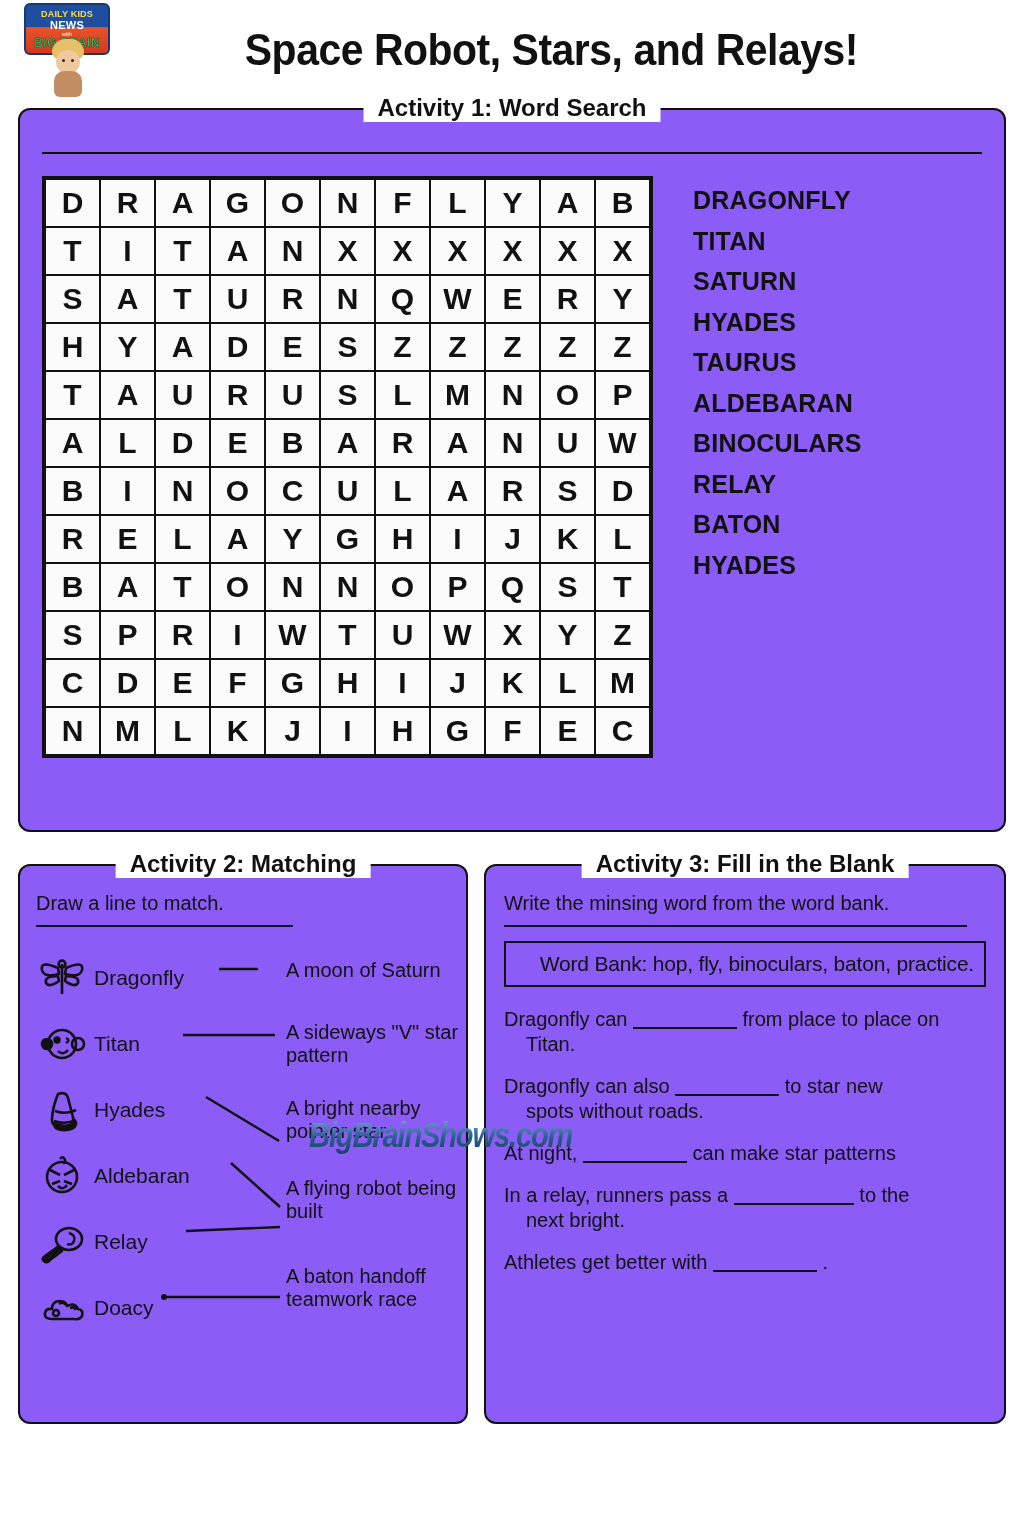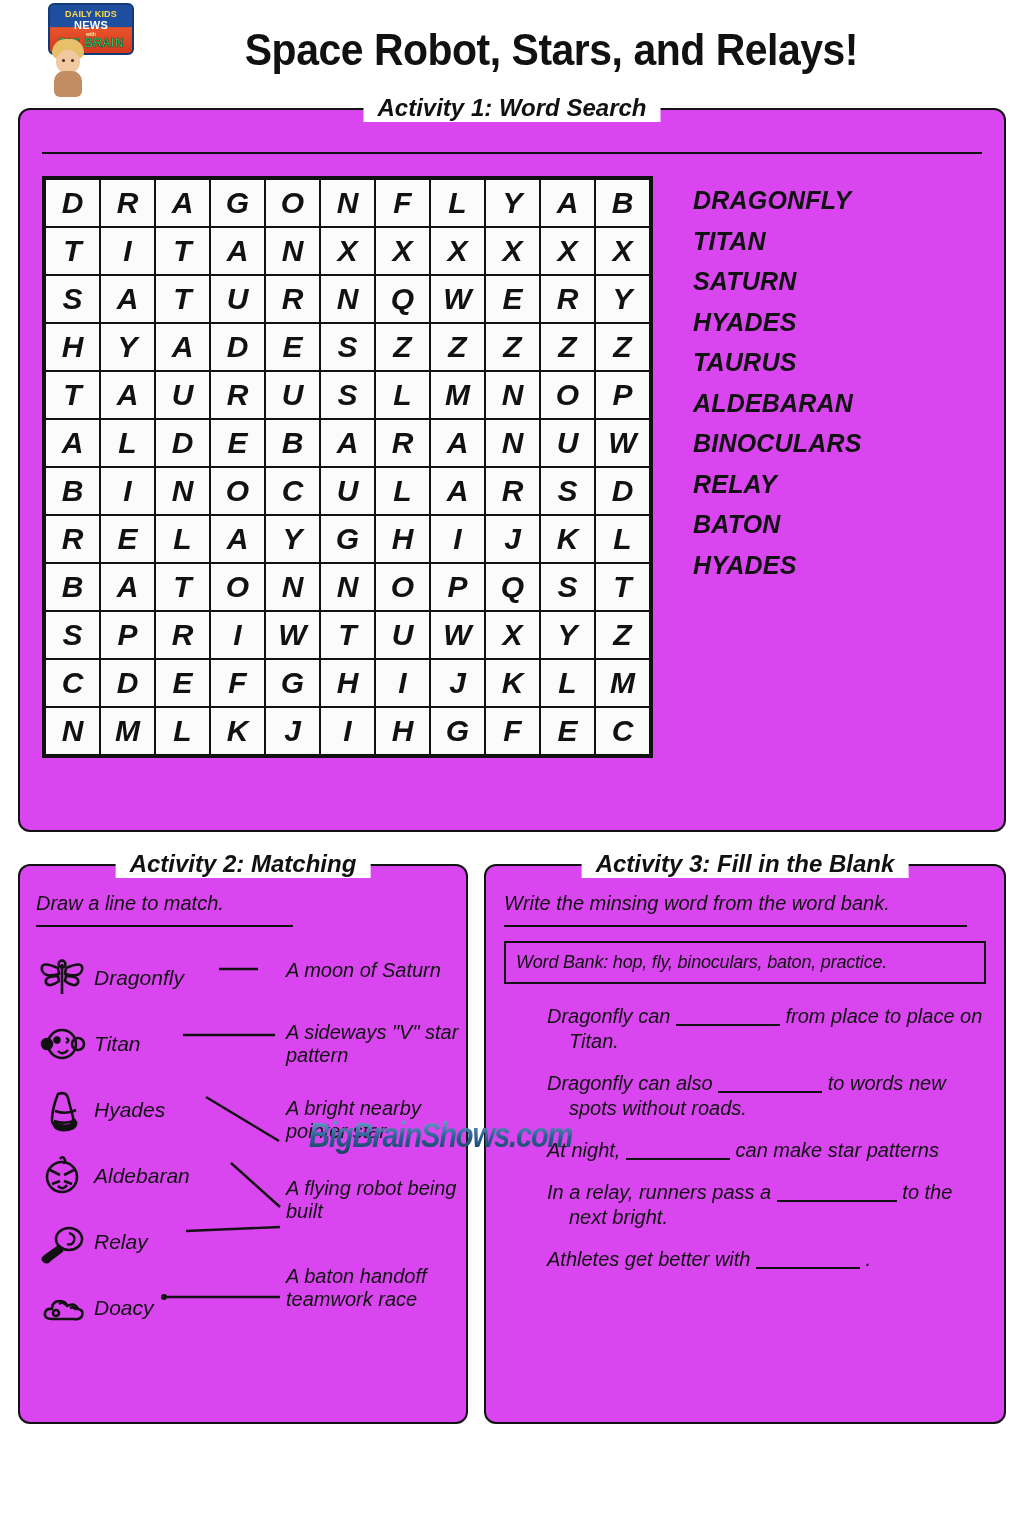--- a/index.html
+++ b/index.html
@@ -34,21 +34,20 @@
     width: 86px; height: 52px;
     border-radius: 6px;
     overflow: hidden;
     background: linear-gradient(180deg,#1d4f9e 0%,#1d4f9e 46%,#e8532b 47%,#d3391c 100%);
     border: 2px solid #123a78;
     display: flex;
     flex-direction: column;
     align-items: center;
     justify-content: center;
     line-height: 1;
-    margin-left: 24px;
   }
   .logo-l1 {
     font-size: 9px; font-weight: bold; color: #ffd84d;
     letter-spacing: .2px; margin-top: 1px;
   }
   .logo-l2 {
     font-size: 11px; font-weight: bold; color: #ffffff;
     letter-spacing: .3px; margin: 1px 0;
   }
   .logo-l3 {
@@ -98,22 +97,21 @@
     color: #111111;
     padding-right: 40px;
     transform: scaleX(0.93);
   }
 
   
   .act-box {
     position: relative;
     border: 2.5px solid #111111;
     border-radius: 12px;
-    background: #d946ef;
-    font-style: italic;
+    background: #8b5cf6;
   }
   .act-legend {
     position: absolute;
     top: -16px;
     left: 50%;
     transform: translateX(-50%);
     background: #ffffff;
     padding: 0 14px;
     font-size: 24px;
     font-weight: bold;
@@ -241,26 +239,26 @@
     color: #111111;
     line-height: 23px;
     width: 196px;
   }
 
   
   .word-bank {
     margin-top: 14px;
     border: 2.5px solid #111111;
     padding: 9px 10px;
-    font-size: 18px;
-    color: #111111;
-    text-align: left;
+    font-size: 21px;
+    color: #111111;
+    text-align: right;
     letter-spacing: -0.2px;
   }
-  .fib-list { margin-top: 20px; margin-left: 43px; }
+  .fib-list { margin-top: 20px; }
   .fib-item {
     font-size: 20px;
     color: #111111;
     line-height: 25px;
     margin-bottom: 17px;
     text-indent: 0;
     padding-left: 0;
   }
   .fib-item .cont { display: block; padding-left: 22px; }
   .blank {
@@ -577,21 +575,21 @@
     </div>
   </div>
 
   <div class="act-box" id="activity3">
     <div class="act-legend">Activity 3: Fill in the Blank</div>
     <div class="sub-instruction">Write the minsing word from the word bank.</div>
     <hr class="rule3">
     <div class="word-bank">Word Bank: hop, fly, binoculars, baton, practice.</div>
     <div class="fib-list" id="fib-list">
         <div class="fib-item"><span>Dragonfly can</span> <span class="blank b-md"></span> <span>from place to place on</span><span class="cont">Titan.</span></div>
-        <div class="fib-item"><span>Dragonfly can also</span> <span class="blank b-md"></span> <span>to words new</span><span class="cont">spots without roads.</span></div>
+        <div class="fib-item"><span>Dragonfly can also</span> <span class="blank b-md"></span> <span>to star new</span><span class="cont">spots without roads.</span></div>
         <div class="fib-item"><span>At night,</span> <span class="blank b-md"></span> <span>can make star patterns</span></div>
         <div class="fib-item"><span>In a relay, runners pass a</span> <span class="blank b-lg"></span> <span>to the</span><span class="cont">next bright.</span></div>
         <div class="fib-item"><span>Athletes get better with</span> <span class="blank b-md"></span> <span>.</span></div>
       </div>
   </div>
 
 </div>
 
 <div class="watermark">BigBrainShows.com</div>
 

